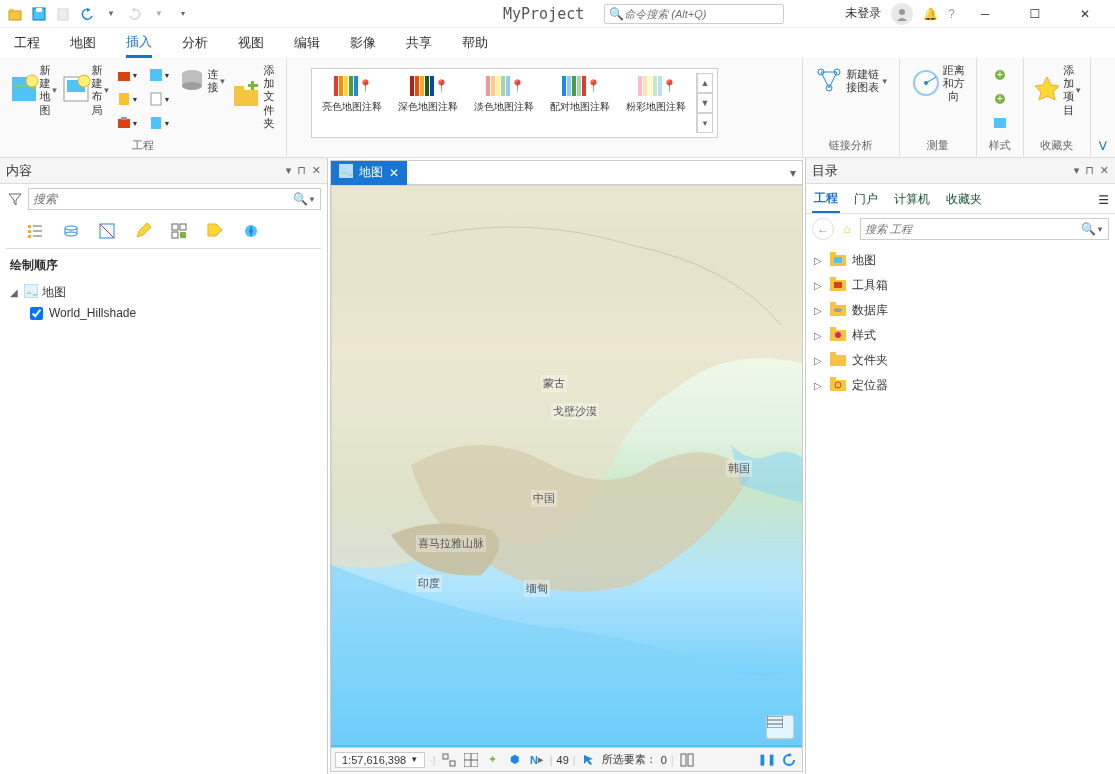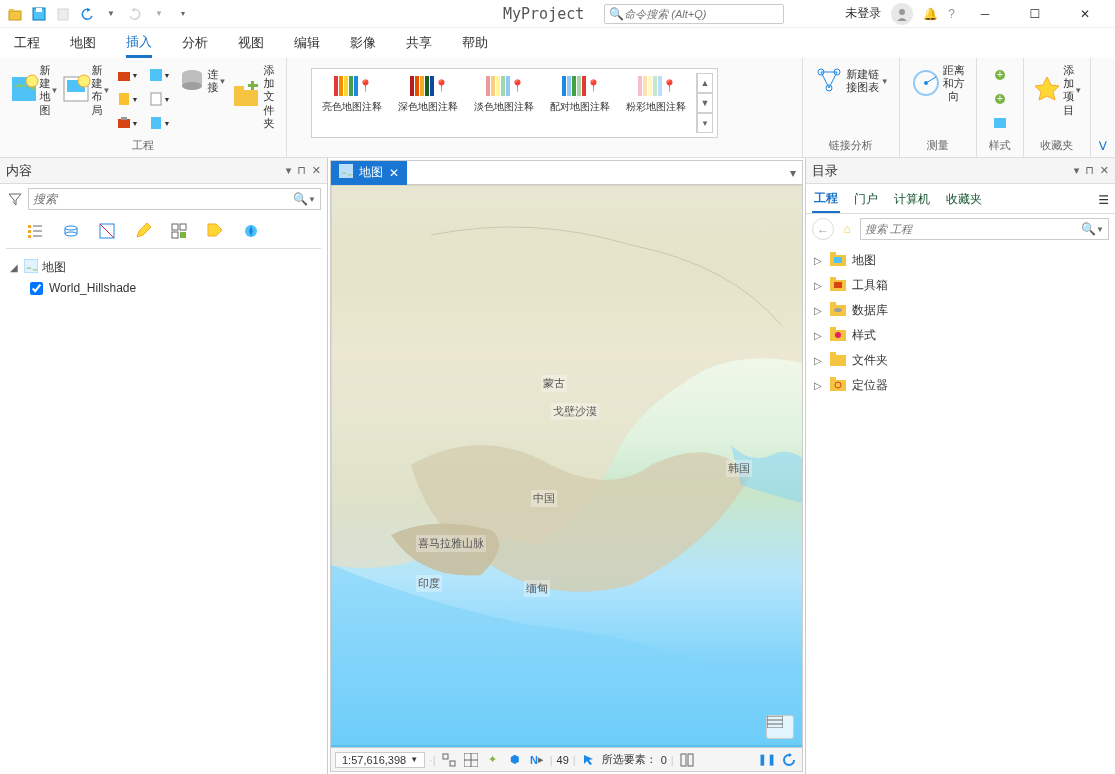--- a/index.html
+++ b/index.html
@@ -456,20 +456,21 @@
           </svg>
         </span>
       <span class="tb">
           <svg width="18" height="18">
             <circle cx="9" cy="9" r="6" fill="#4fc3f7"></circle>
             <path d="M9 3 L11 9 L9 15 L7 9 Z" fill="#1e88e5"></path>
           </svg>
         </span>
     </div>
     <div class="content-tree">
+      <div class="tree-heading">绘制顺序</div>
       <div class="tree-node">
         <span class="expand">◢</span>
         <span><svg width="14" height="14">
               <rect width="14" height="14" fill="#e3f2fd" stroke="#90caf9"></rect>
               <path d="M2 10 Q5 6 8 10 T14 10" fill="#a5d6a7"></path>
             </svg></span>
         <span>地图</span>
       </div>
       <div class="tree-children">
         <div class="tree-check">

